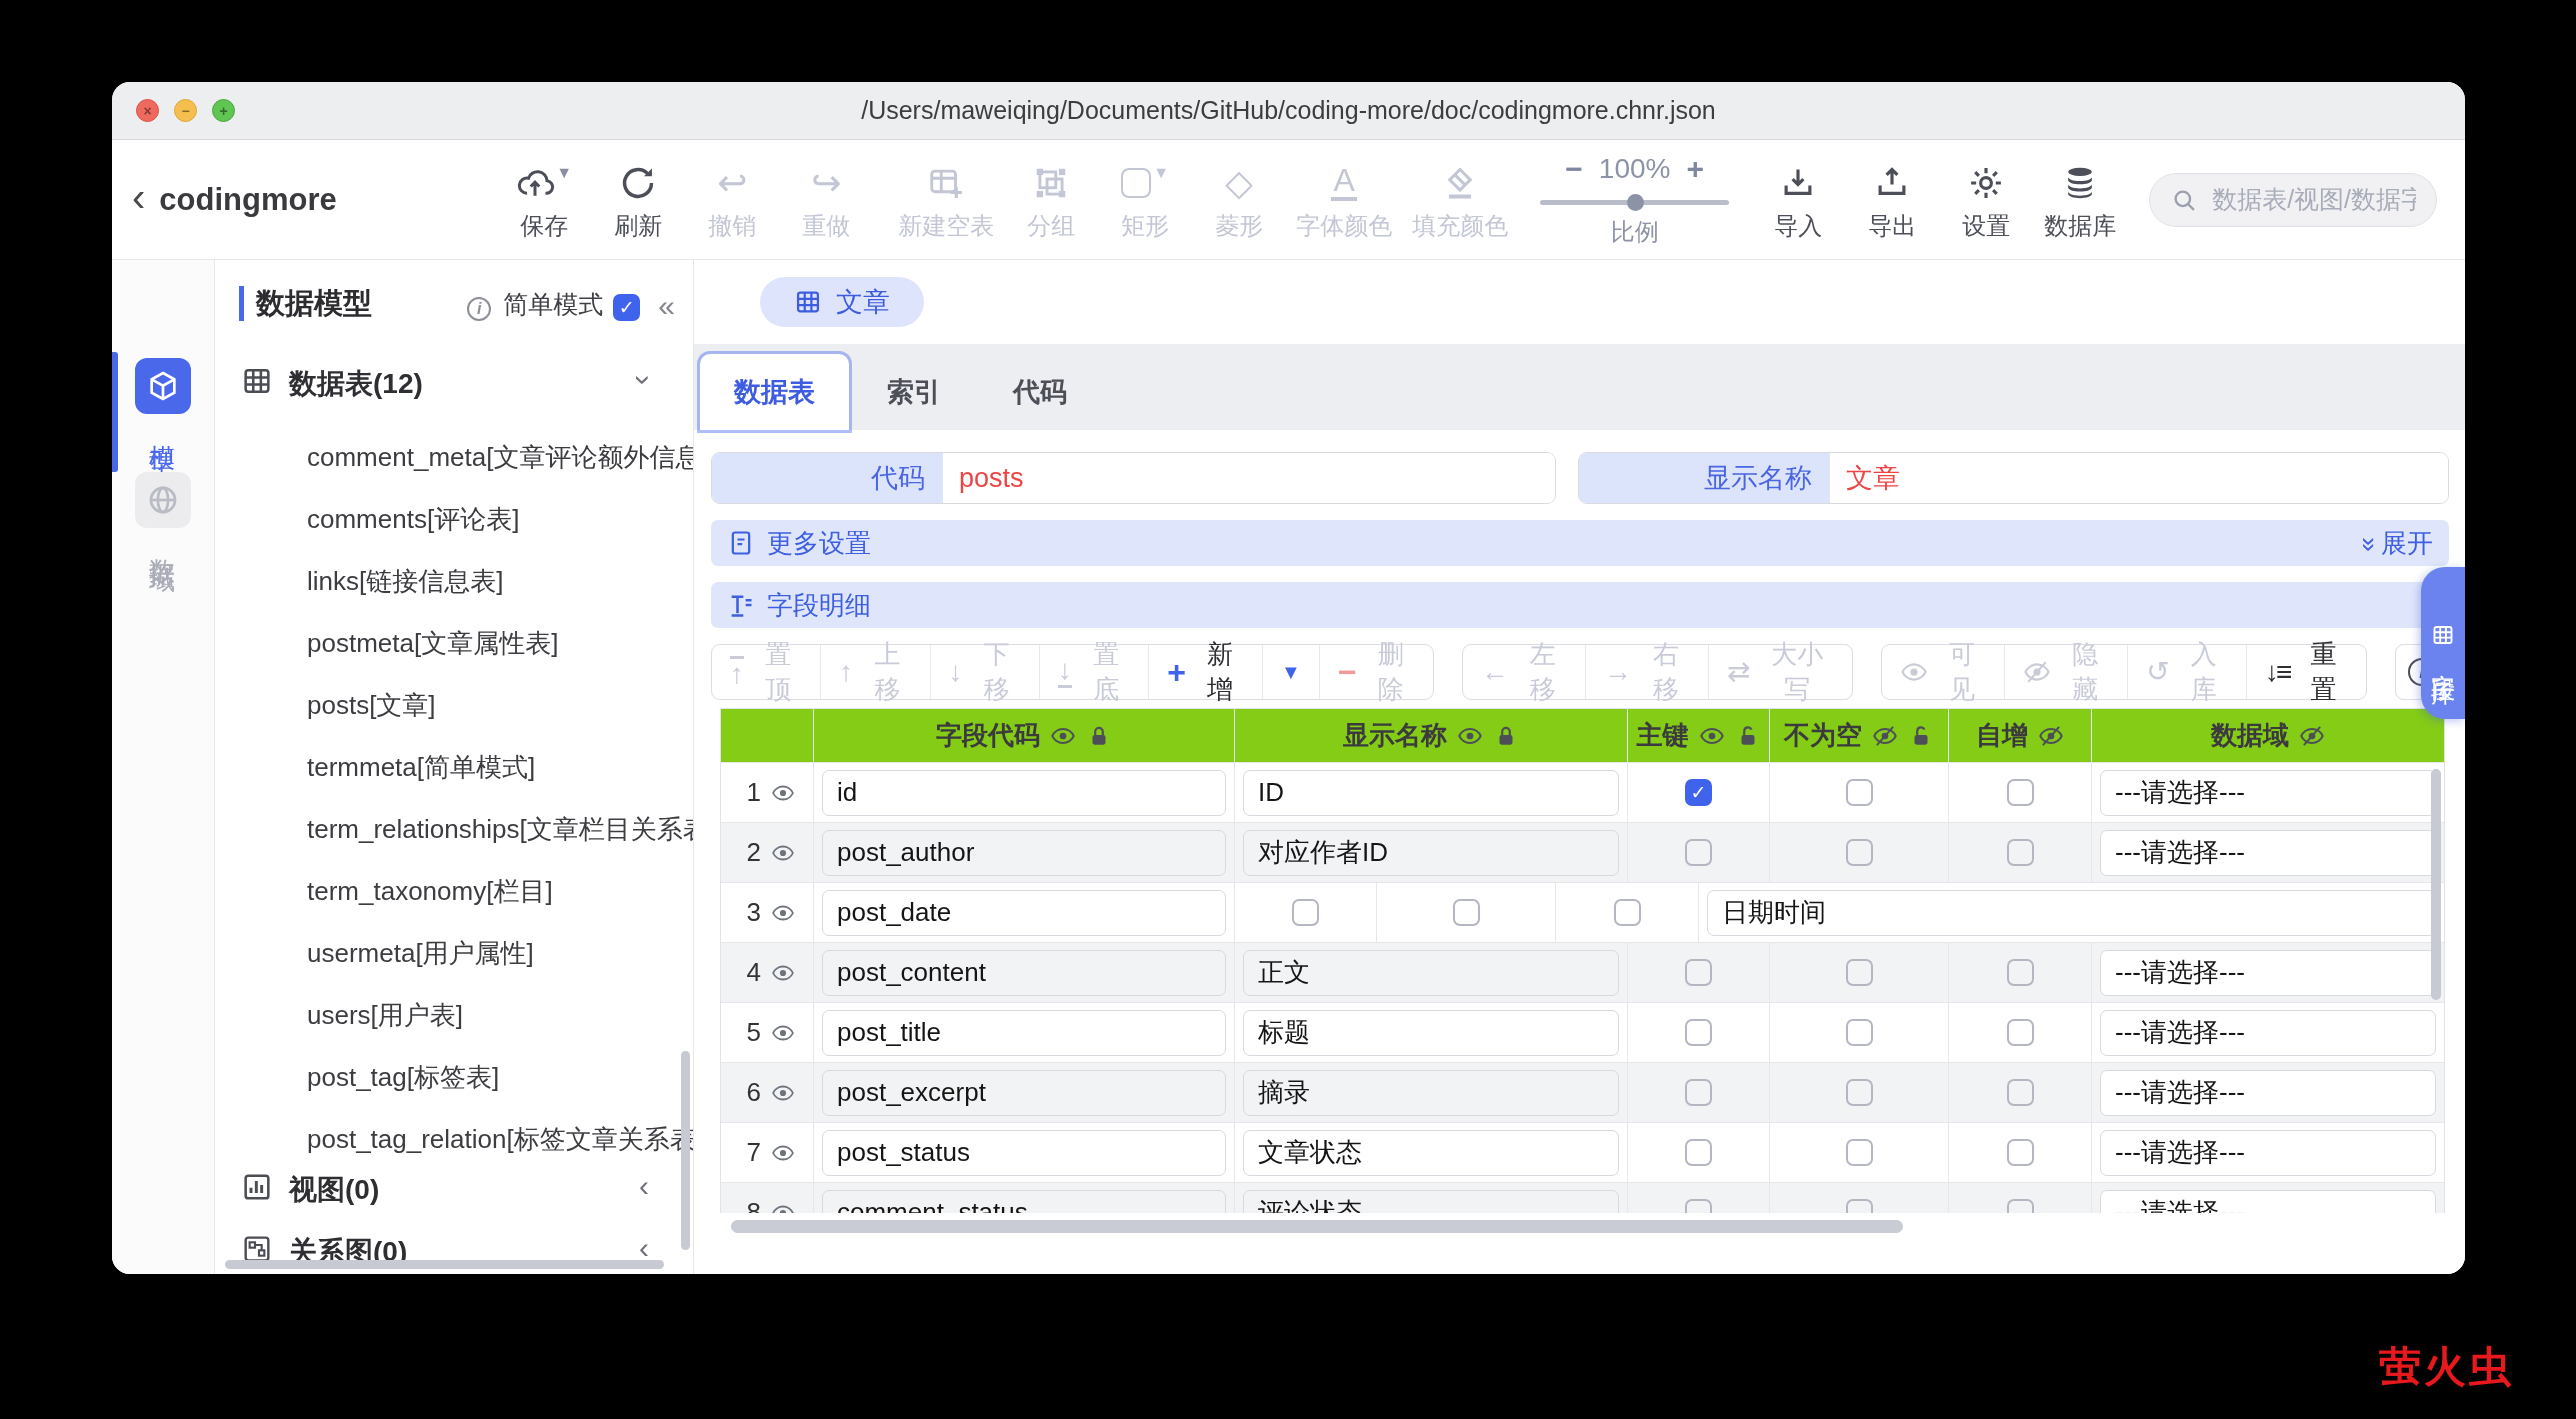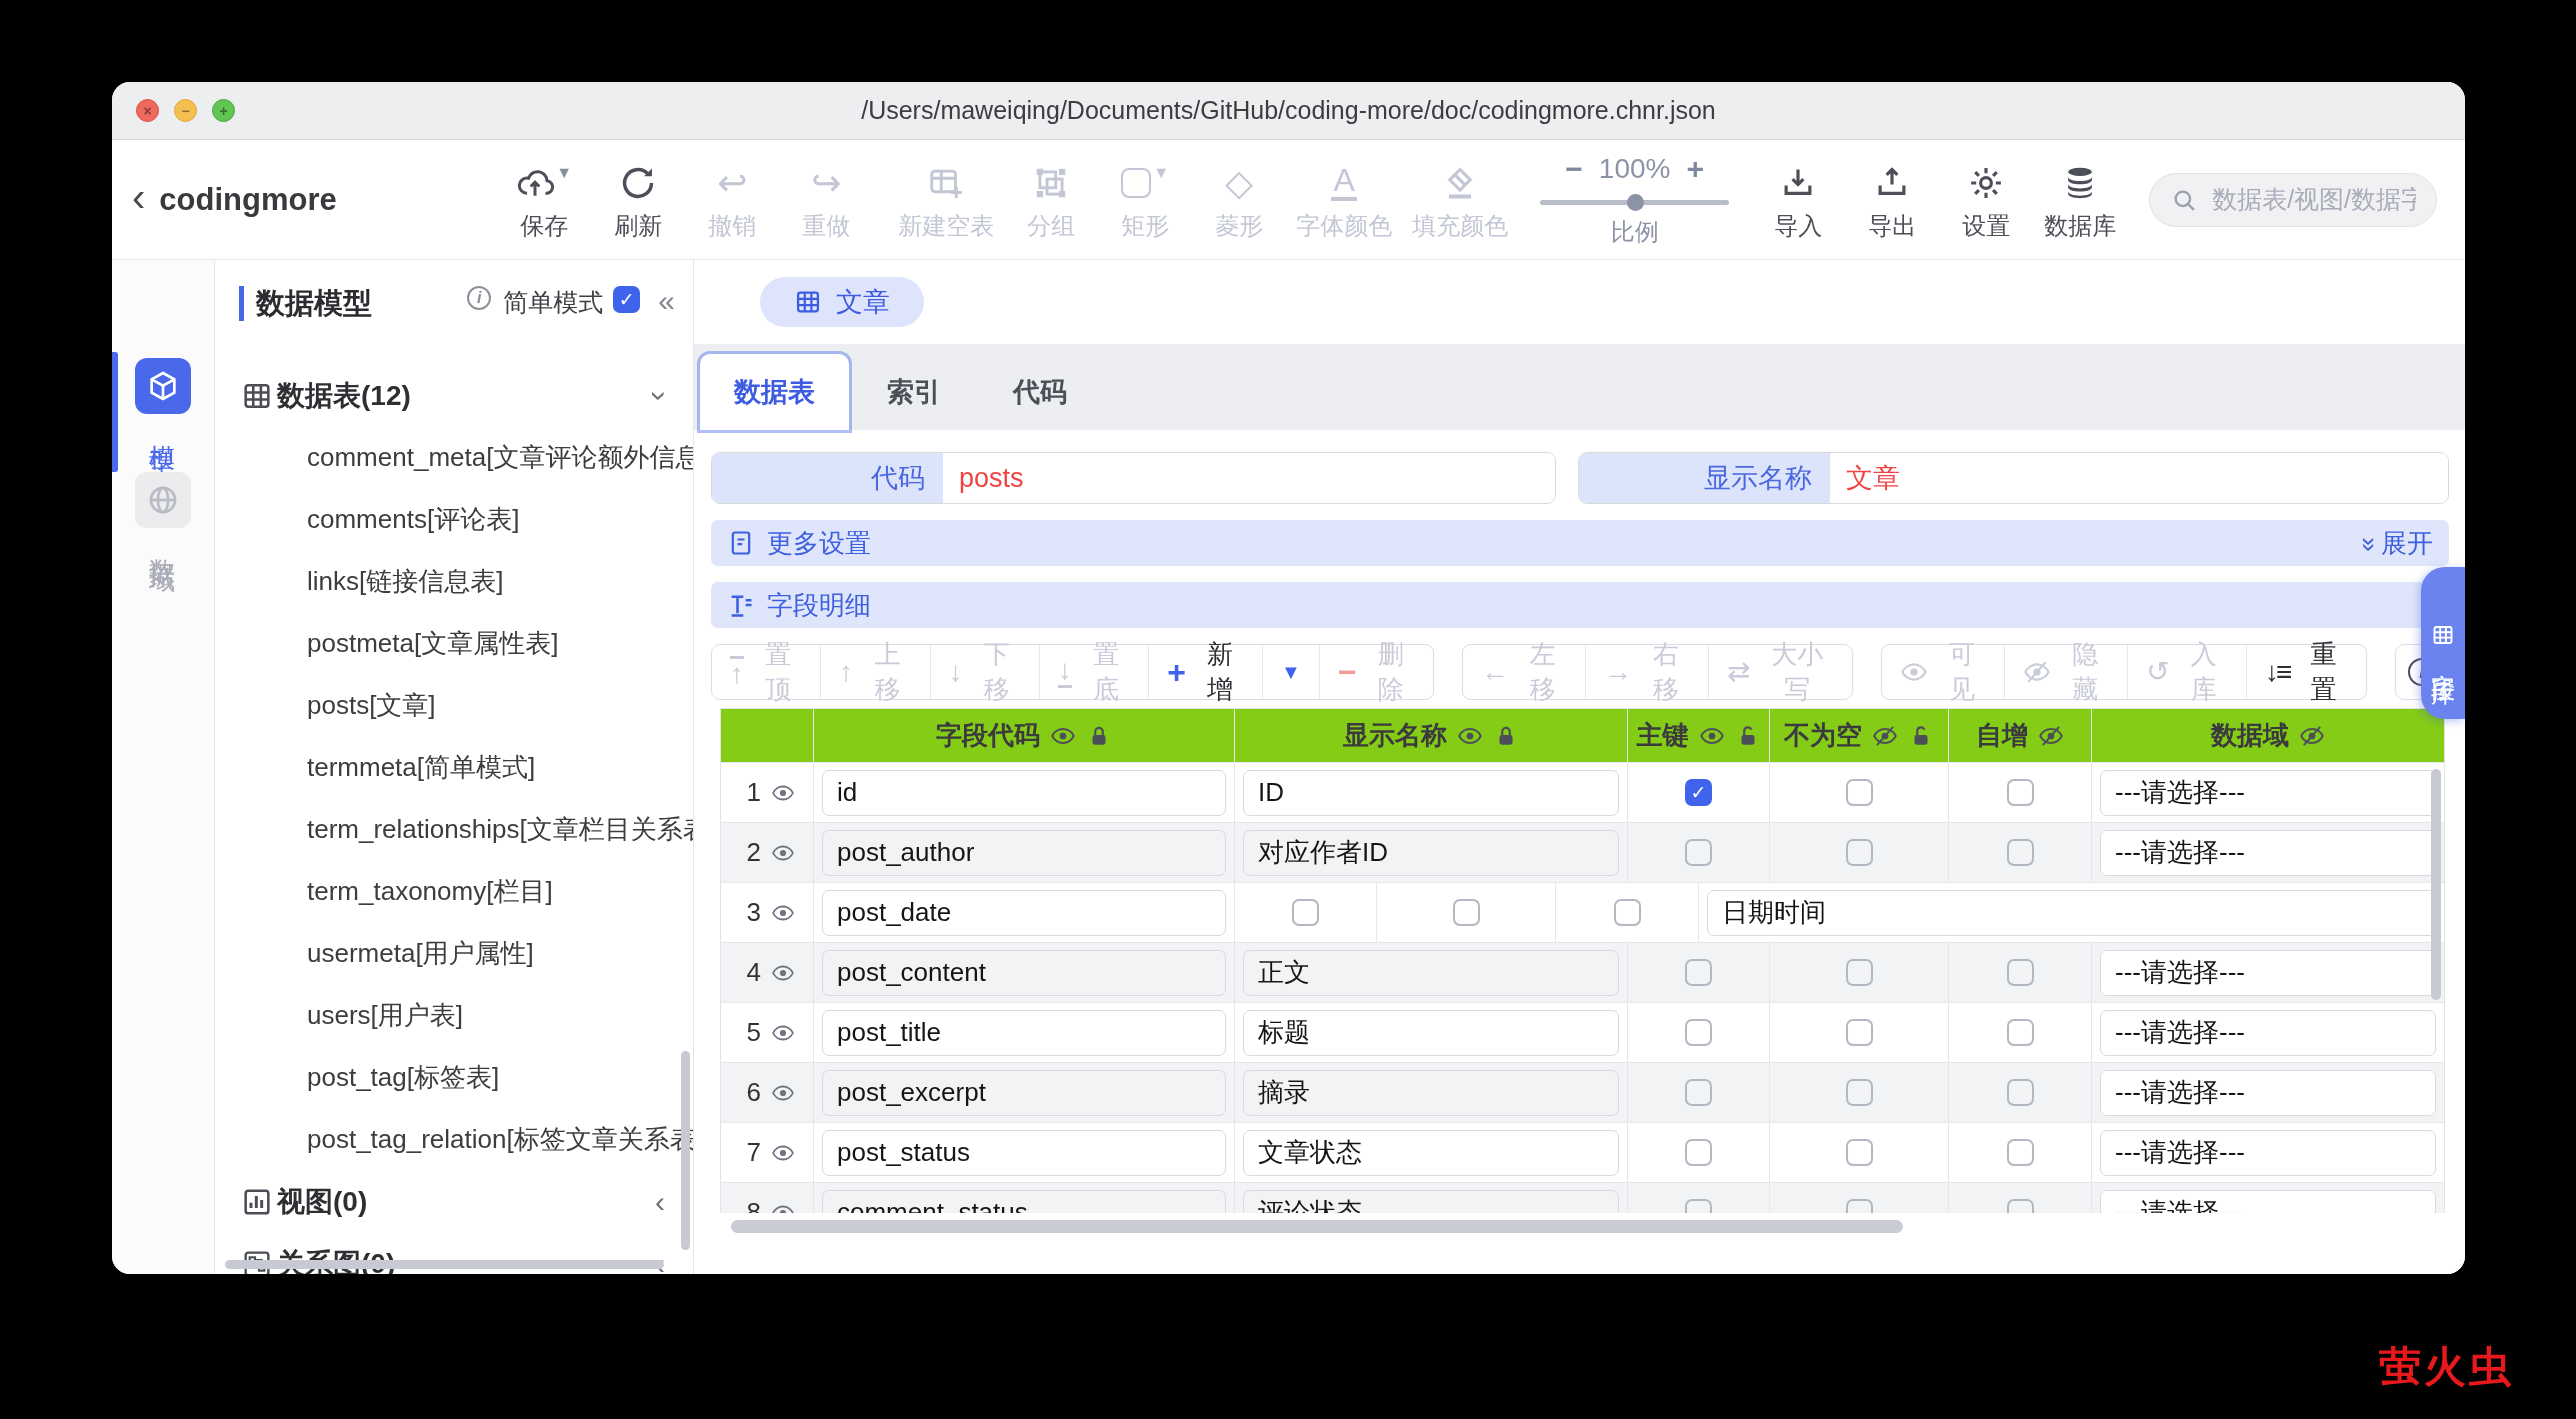--- a/index.html
+++ b/index.html
@@ -52,31 +52,31 @@
   .rail-item { display:flex; flex-direction:column; align-items:center; gap:10px; cursor:pointer; position:relative; width:100%; }
   .rail-ic { width:56px; height:56px; border-radius:12px; display:flex; align-items:center; justify-content:center; }
   .rail-ic svg { width:34px; height:34px; }
   .rail-item.active .rail-ic { background:#4a68ea; color:#fff; }
   .rail-item.active .rail-label { color:#4a68ea; }
   .rail-item.active::before { content:""; position:absolute; left:0; top:-6px; width:6px; height:120px; background:#4a68ea; border-radius:0 3px 3px 0; }
   .rail-item .rail-ic.inactive { background:#ececef; color:#b9bcc5; }
   .rail-label { writing-mode:vertical-rl; text-orientation:upright; font-size:26px; color:#a9acb6; letter-spacing:4px; }
 
   .sidebar { width:479px; border-right:1px solid #e6e6ea; background:#fff; padding:26px 0 0 0; position:relative; overflow:hidden; }
-  .sb-header { display:flex; align-items:flex-start; padding:0 18px 0 24px; gap:10px; }
+  .sb-header { display:flex; align-items:flex-end; padding:0 18px 0 24px; gap:10px; }
   .sb-title { font-size:29px; font-weight:700; color:#2c2c30; border-left:5px solid #4a68ea; padding-left:12px; line-height:1.2; }
   .sb-sp { flex:1; }
   .info-circ { width:24px; height:24px; border:2px solid #8d8f99; border-radius:50%; color:#8d8f99; font-size:16px; font-weight:700; display:flex; align-items:center; justify-content:center; font-style:italic; }
   .sb-mode { font-size:25px; color:#3e3e44; margin-left:2px; }
   .cb { width:27px; height:27px; border:2px solid #b4b7c2; border-radius:7px; display:inline-flex; align-items:center; justify-content:center; background:transparent; color:transparent; font-size:19px; cursor:pointer; flex:none; }
   .cb.checked { background:#3f63ea; border-color:#3f63ea; color:#fff; font-weight:700; }
   .collapse-ic { font-size:30px; color:#84858d; margin-left:8px; cursor:pointer; line-height:1; }
 
   .tree { margin-top:44px; }
-  .tree-group { display:flex; align-items:center; gap:4px; padding:0 28px 0 26px; height:62px; cursor:pointer; }
+  .tree-group { display:flex; gap:16px; padding:0 44px 0 26px; height:62px; cursor:pointer; }
   .tree-group svg { width:32px; height:32px; color:#4b4d55; flex:none; }
   .tree-group-label { font-size:28px; font-weight:700; color:#2e2e33; flex:1; white-space:nowrap; }
   .tree-chev { font-size:30px; color:#6f7077; line-height:1; }
   .chev-down { display:inline-block; transform:rotate(90deg); }
   .tree-items { }
   .tree-item { height:62px; display:flex; align-items:center; padding-left:92px; font-size:26px; color:#3c3c41; white-space:nowrap; overflow:hidden; cursor:pointer; }
   .sb-vscroll { position:absolute; right:3px; bottom:24px; width:9px; height:199px; border-radius:5px; background:#c7cad2; }
   .sb-hscroll { position:absolute; left:10px; bottom:5px; width:439px; height:9px; border-radius:5px; background:#c7cad2; }
 
   

